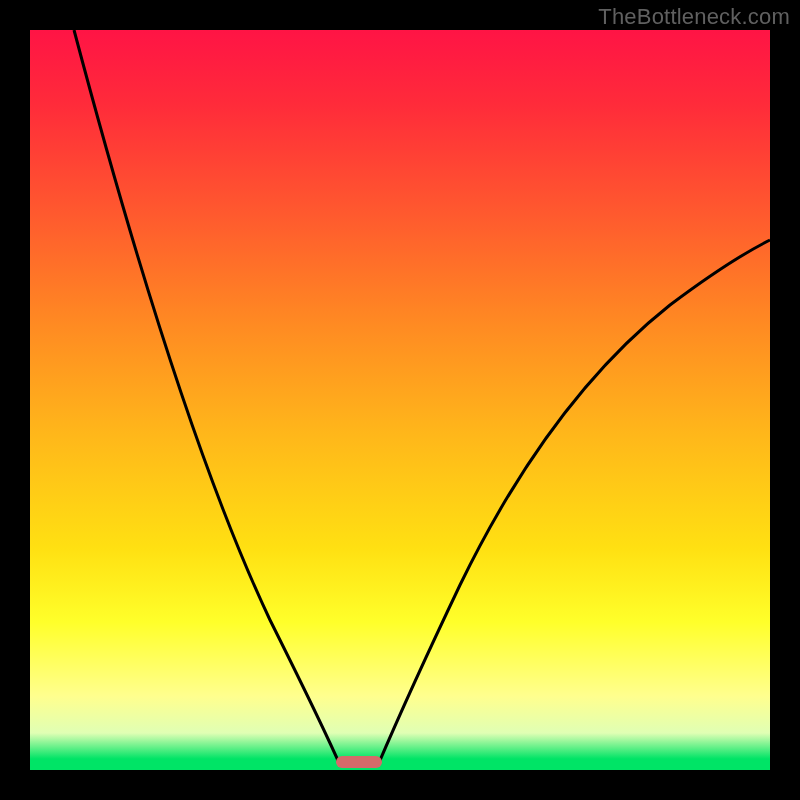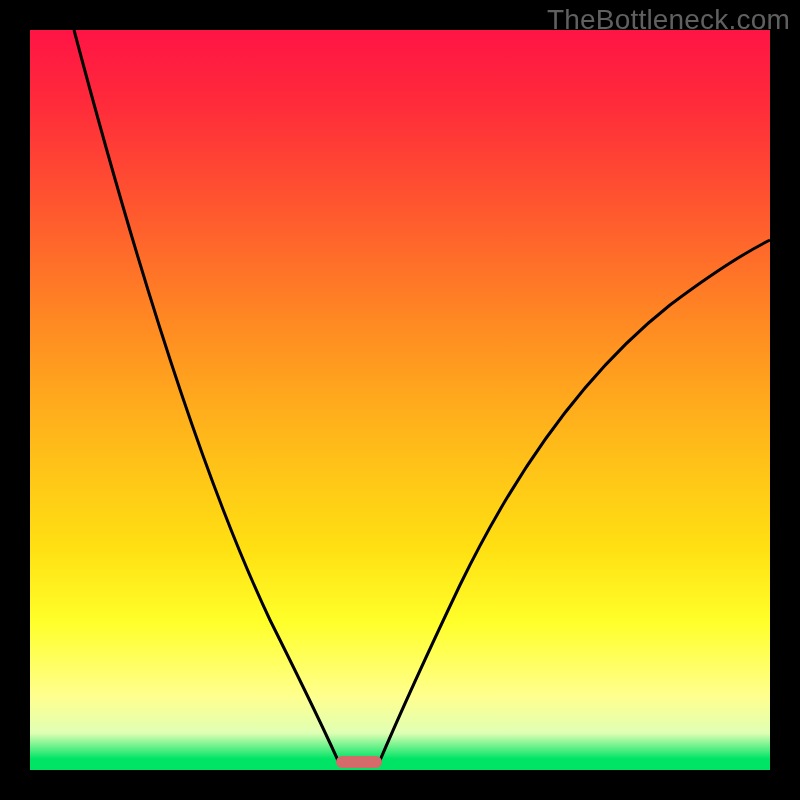--- a/index.html
+++ b/index.html
@@ -52,21 +52,21 @@
   .marker {
     position: absolute;
     background: #d46a6a;
     border-radius: 6px;
   }
   .watermark {
     position: absolute;
     top: 4px;
     right: 10px;
     color: #606060;
-    font-size: 28px;
+    font-size: 22px;
     letter-spacing: 0.2px;
   }
 </style>
 </head>
 <body>
 
 <div class="frame">
 
   <div class="plot">
 

